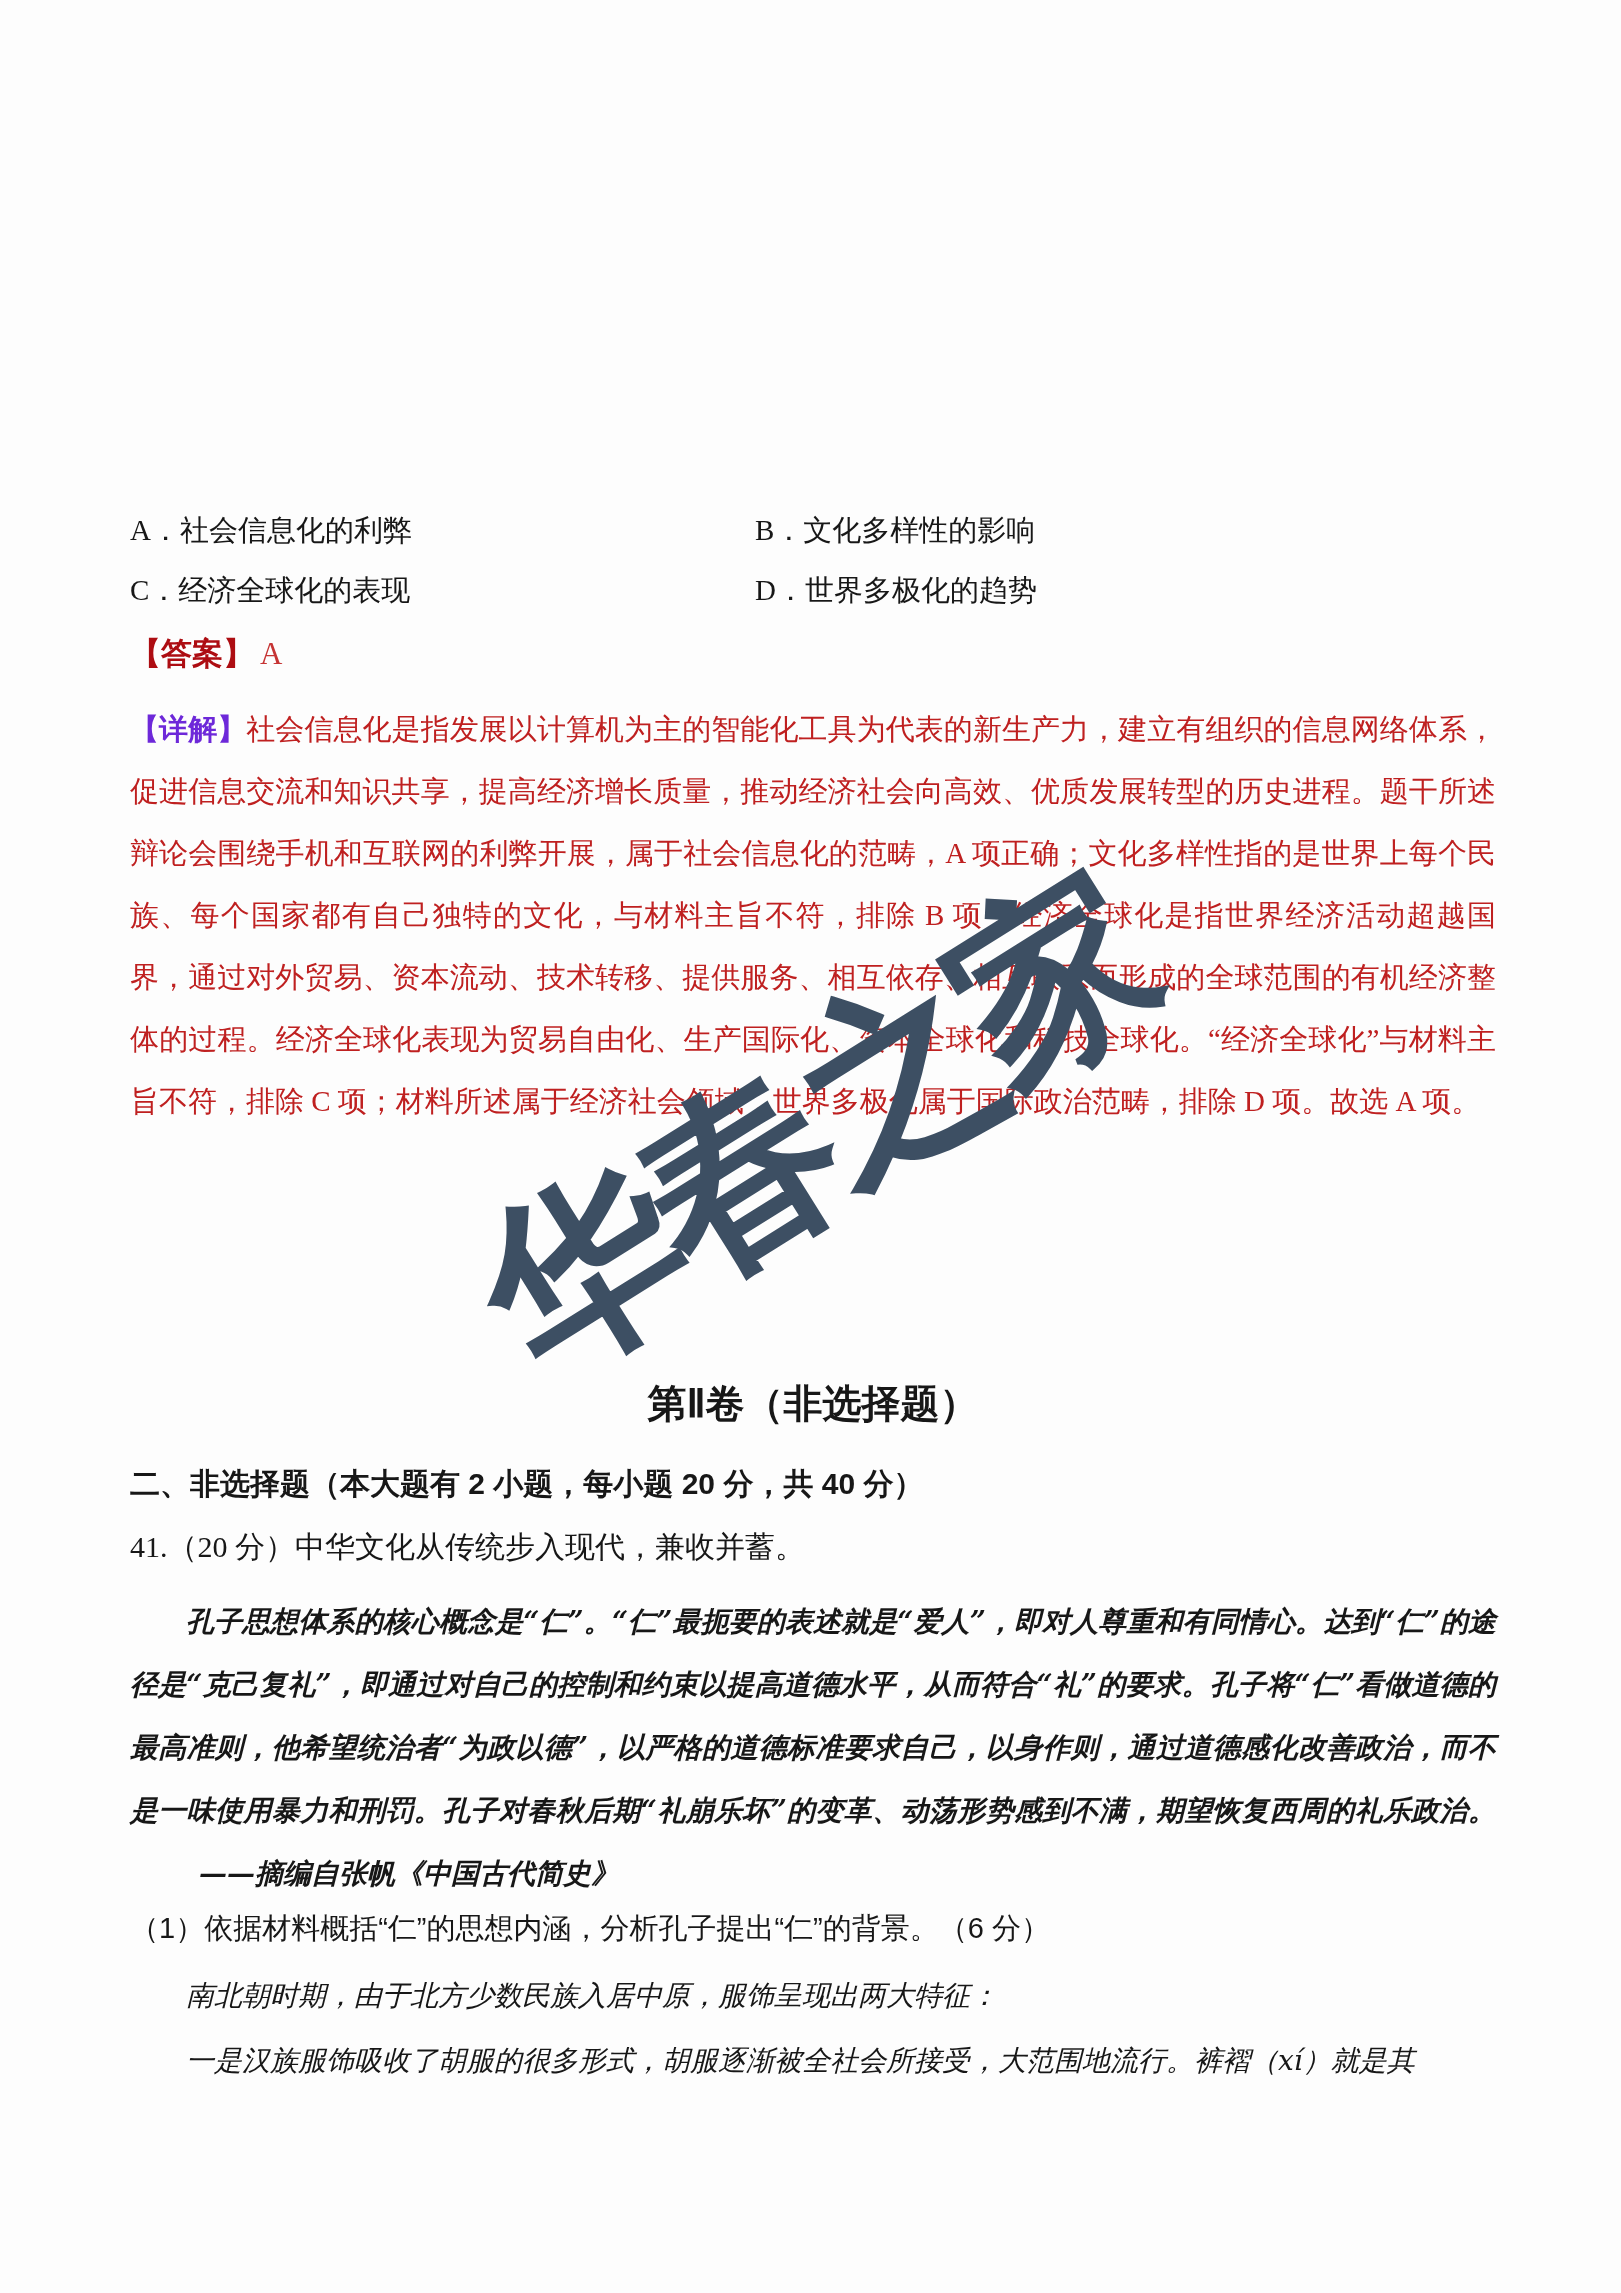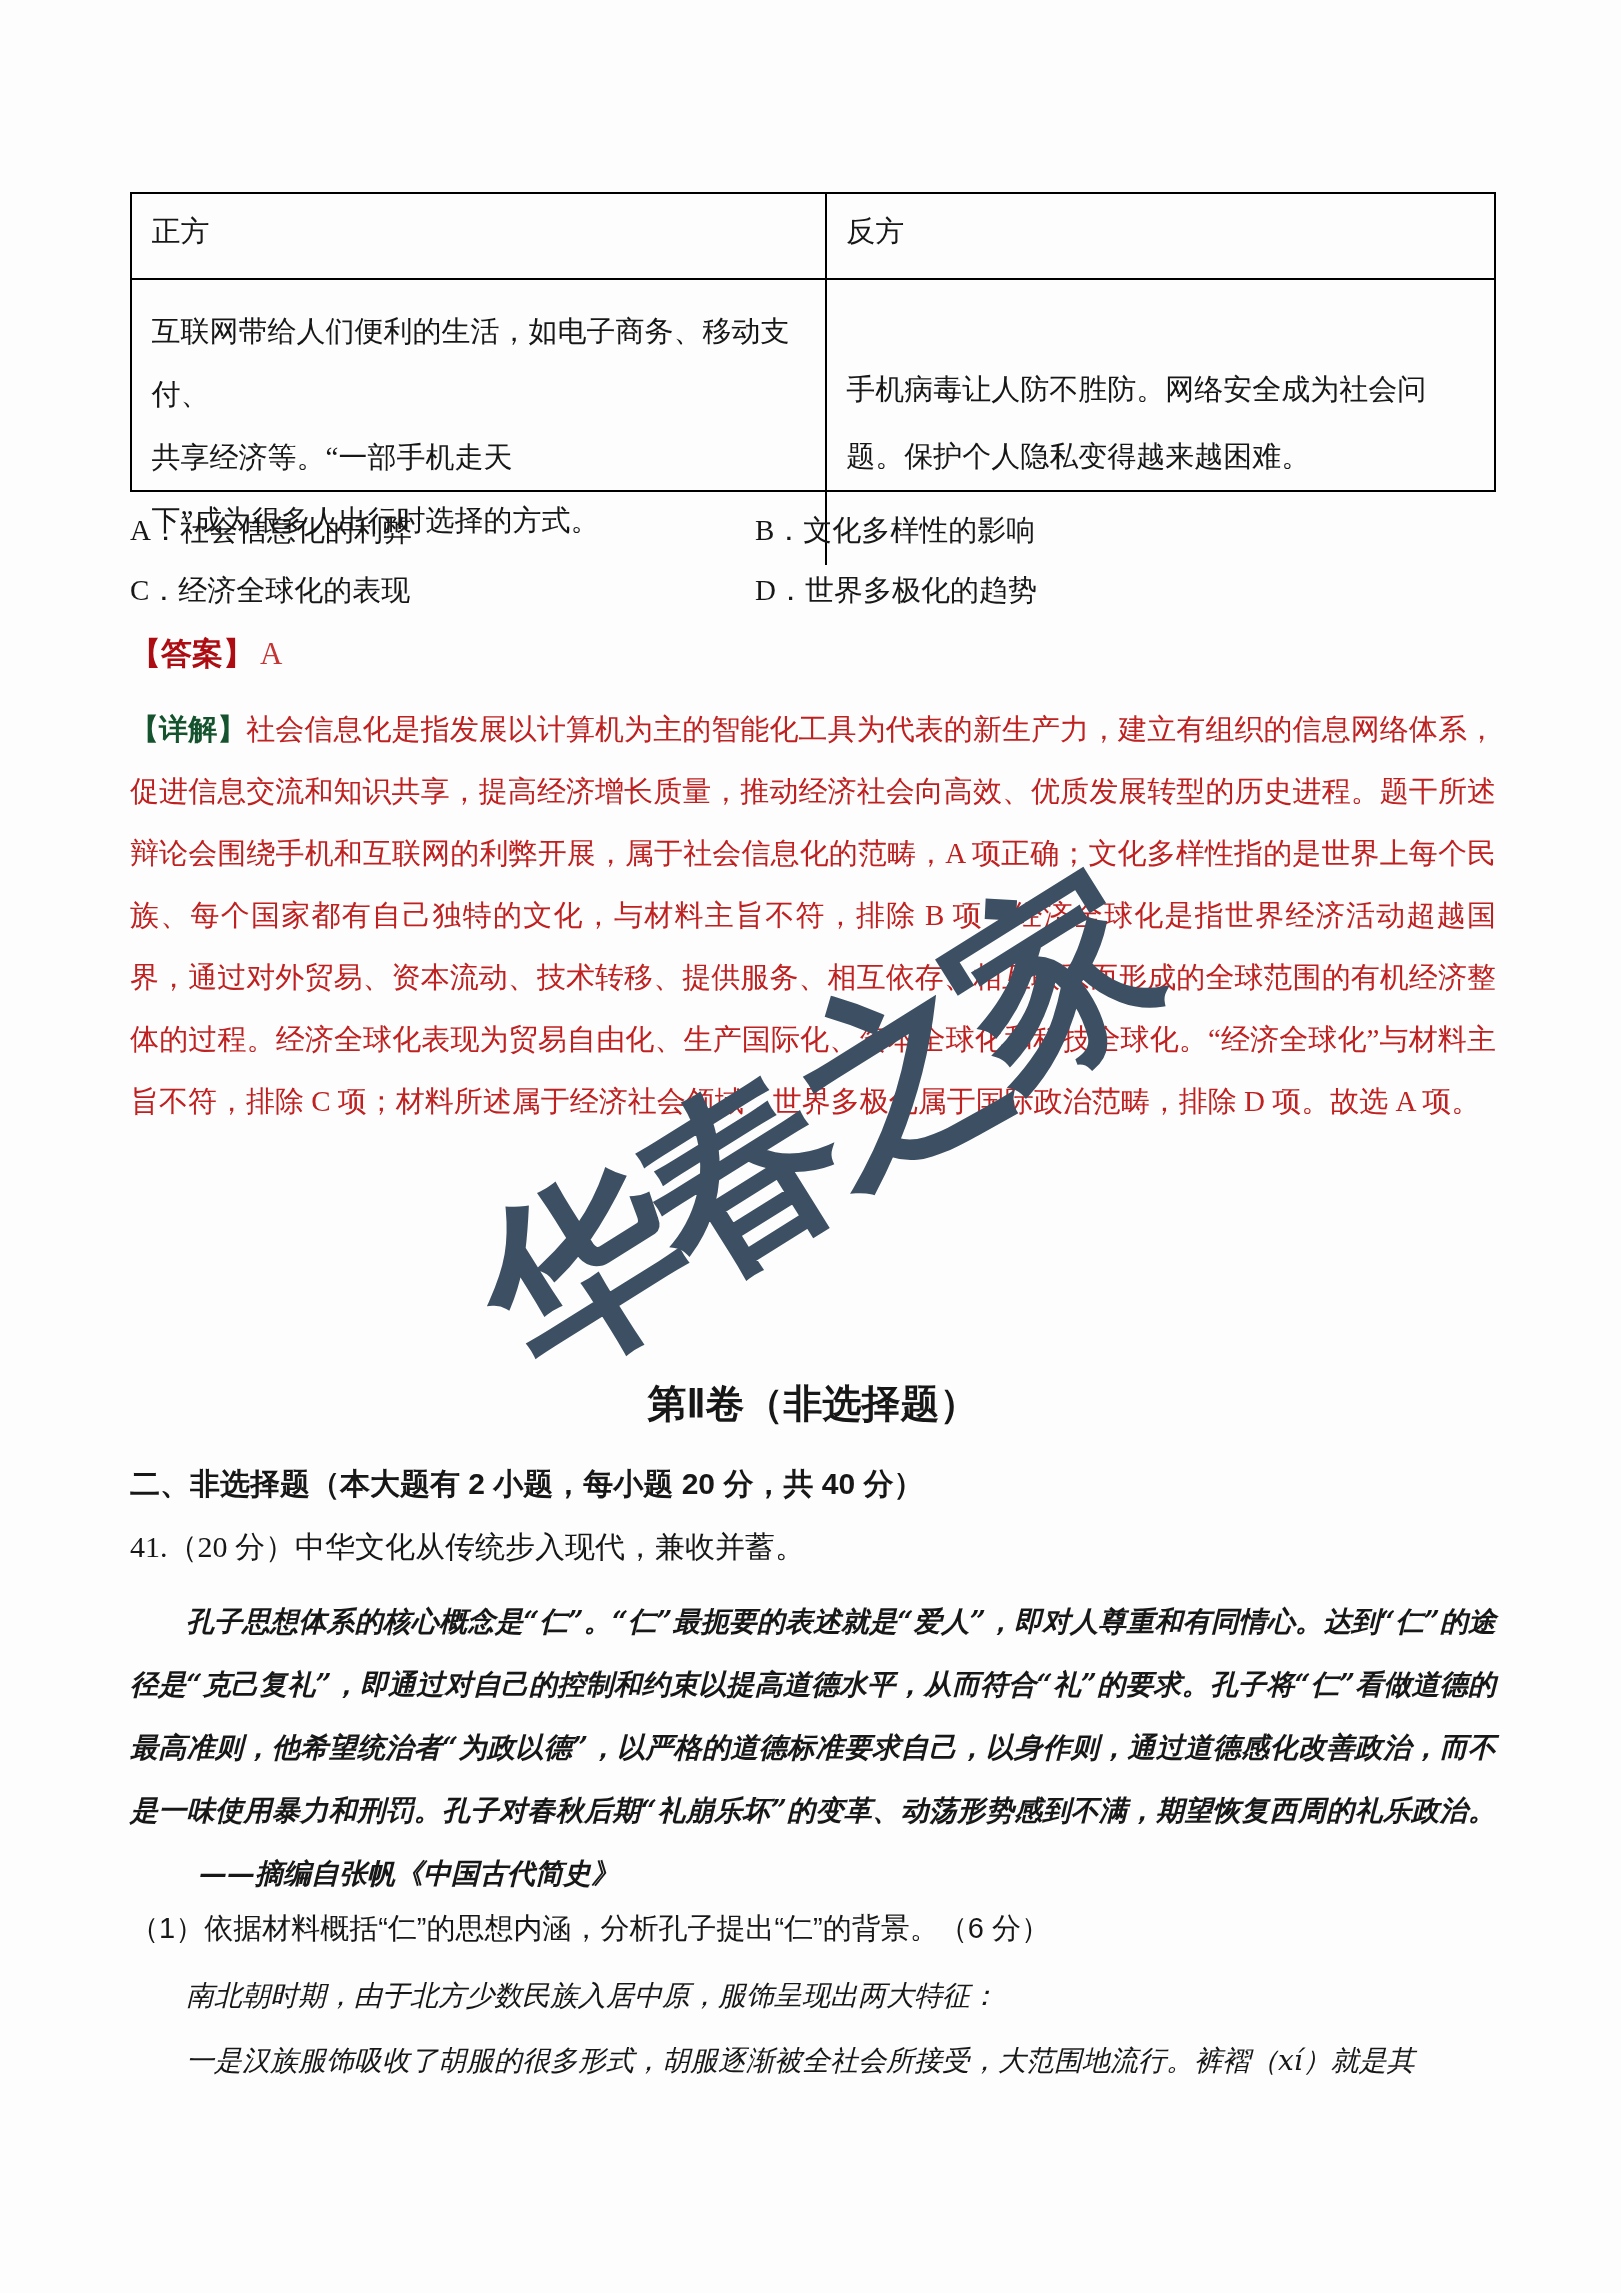--- a/index.html
+++ b/index.html
@@ -39,21 +39,21 @@
   .answer-line{font-size:31px;white-space:nowrap;}
   .red-label{color:#ad0d12;font-weight:bold;}
   .red-value{color:#c63434;padding-left:5.9px;}
   .analysis{
     width:1366px;
     font-size:29px;
     line-height:62px;
     text-align:justify;
     color:#bf2020;
   }
-  .analysis .red-label{color:#14532d;}
+  .analysis .red-label{color:#6d28d9;}
 
   
   .watermark{
     left:363px; top:1002px;
     width:902px; height:251px;
     transform:rotate(-32deg);
     font-family:"DejaVu Sans", sans-serif;
     font-size:196px;
     line-height:251px;
     letter-spacing:-11.8px;
@@ -111,28 +111,20 @@
     font-family:"DejaVu Serif", serif;
   }
   .m2-intro{top:1976px;font-family:Liberation Mono, monospace;}
   .m2-point{top:2039px;}
 </style>
 </head>
 <body>
 
 <div class="page">
 
-  <div class="abs debate-table">
-    <div class="cell header-cell col-divider">正方</div>
-    <div class="cell header-cell">反方</div>
-    <div class="cell body-left col-divider">互联网带给人们便利的生活，如电子商务、移动支付、
-共享经济等。“一部手机走天
-下”成为很多人出行时选择的方式。</div>
-    <div class="cell body-right">手机病毒让人防不胜防。网络安全成为社会问题。保护个人隐私变得越来越困难。</div>
-  </div>
 
   <div class="abs option" style="left:130px;top:514px">A．社会信息化的利弊</div>
   <div class="abs option" style="left:755px;top:514px">B．文化多样性的影响</div>
   <div class="abs option" style="left:130px;top:574px">C．经济全球化的表现</div>
   <div class="abs option" style="left:755px;top:574px">D．世界多极化的趋势</div>
 
   <div class="abs answer-line" style="left:130px;top:633px">
     <span class="red-label">【答案】</span><span class="red-value">A</span>
   </div>
 

